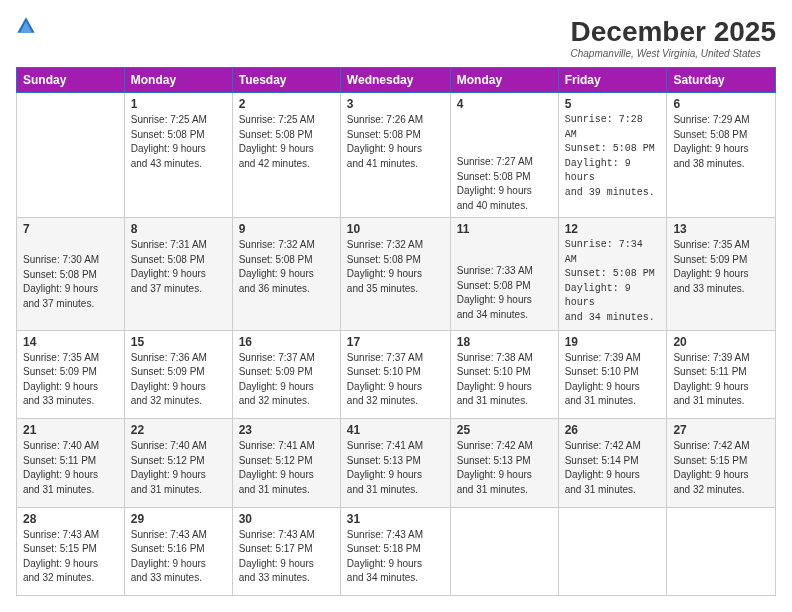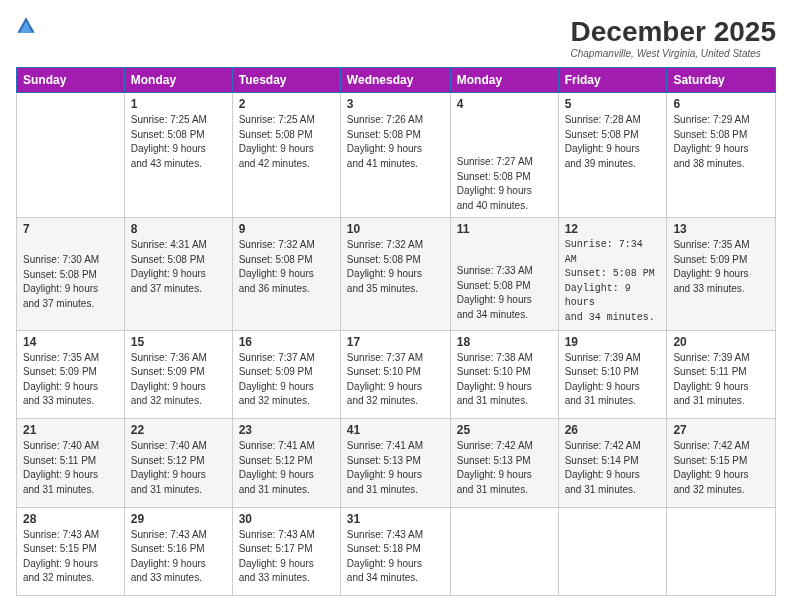--- a/index.html
+++ b/index.html
@@ -156,21 +156,21 @@
           </td>
           <td>
             <div class="day-number">4</div>
             <div class="day-info" style="white-space: pre-line; margin-top: 44px;">Sunrise: 7:27 AM
 Sunset: 5:08 PM
 Daylight: 9 hours
 and 40 minutes.</div>
           </td>
           <td>
             <div class="day-number">5</div>
-            <div class="day-info" style="white-space: pre-line;">Sunrise: 7:28 AM
+            <div class="day-info" style="white-space: pre-line; font-family: Liberation Mono, monospace;">Sunrise: 7:28 AM
 Sunset: 5:08 PM
 Daylight: 9 hours
 and 39 minutes.</div>
           </td>
           <td>
             <div class="day-number">6</div>
             <div class="day-info" style="white-space: pre-line;">Sunrise: 7:29 AM
 Sunset: 5:08 PM
 Daylight: 9 hours
 and 38 minutes.</div>
@@ -179,21 +179,21 @@
         <tr>
           <td>
             <div class="day-number">7</div>
             <div class="day-info" style="white-space: pre-line; margin-top: 17px;">Sunrise: 7:30 AM
 Sunset: 5:08 PM
 Daylight: 9 hours
 and 37 minutes.</div>
           </td>
           <td>
             <div class="day-number">8</div>
-            <div class="day-info" style="white-space: pre-line;">Sunrise: 4:31 AM
+            <div class="day-info" style="white-space: pre-line;">Sunrise: 7:31 AM
 Sunset: 5:08 PM
 Daylight: 9 hours
 and 37 minutes.</div>
           </td>
           <td>
             <div class="day-number">9</div>
             <div class="day-info" style="white-space: pre-line;">Sunrise: 7:32 AM
 Sunset: 5:08 PM
 Daylight: 9 hours
 and 36 minutes.</div>

